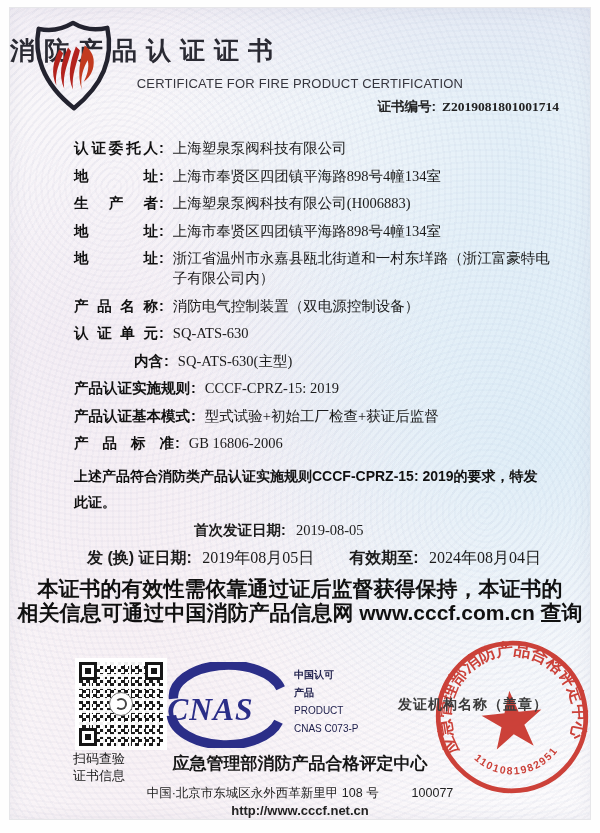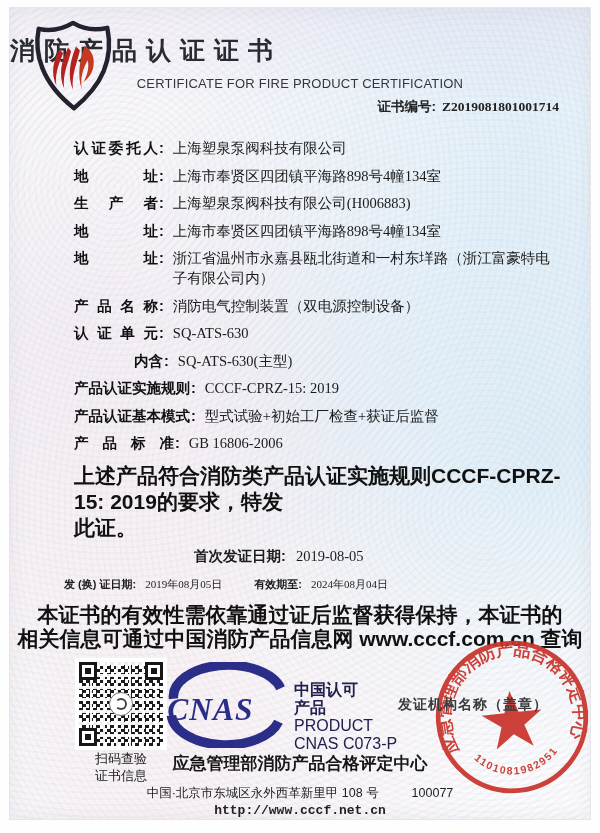--- a/index.html
+++ b/index.html
@@ -32,49 +32,49 @@
   
   .fields{padding:10px 26px 0 64px;font-size:14.5px;}
   .row{display:flex;margin-bottom:7.5px;line-height:20px;align-items:flex-start;}
   .lbl{font-weight:bold;color:#111;white-space:nowrap;flex:0 0 auto;}
   .ltext{display:inline-block;width:84px;text-align:justify;text-align-last:justify;}
   .ltext.w100{width:100px;}
   .ltext.auto{width:auto;text-align-last:auto;}
   .colon{margin-left:1px;}
   .val{margin-left:9px;font-family:"Liberation Serif","DejaVu Serif",serif;color:#1a1a1a;flex:1 1 auto;}
   .row.indent{margin-left:60px;}
-  .statement{padding:2px 26px 0 64px;font-size:21px;font-weight:bold;line-height:26px;color:#111;}
+  .statement{padding:2px 26px 0 64px;font-size:14px;font-weight:bold;line-height:26px;color:#111;}
   .daterow1{margin:5px 26px 0 184px;font-size:14.5px;line-height:20px;}
-  .daterow2{margin:8px 26px 0 54px;font-size:11px;line-height:20px;}
+  .daterow2{margin:8px 26px 0 54px;font-size:16px;line-height:20px;text-align:center;}
   .dlbl{font-weight:bold;}
   .dval{font-family:"Liberation Serif","DejaVu Serif",serif;margin-left:6px;}
   .gap26{display:inline-block;width:26px;}
   .notice{margin-top:9px;text-align:center;font-size:21px;font-weight:bold;line-height:24px;color:#111;}
   
   .qr{position:absolute;left:65px;top:650px;width:92px;height:92px;background:#fff;padding:4px;box-sizing:border-box;}
   .qr-inner{position:relative;width:100%;height:100%;
     background:
       repeating-linear-gradient(0deg, transparent 0 9px, rgba(255,255,255,0.92) 9px 12px),
       repeating-linear-gradient(90deg, transparent 0 11px, rgba(255,255,255,0.92) 11px 13px),
       repeating-conic-gradient(#1c1c1c 0 25%, #ffffff 0 50%);
     background-size:auto,auto,7px 7px;}
   .fp{position:absolute;width:18px;height:18px;border:3px solid #161616;background:#fff;box-sizing:border-box;}
   .fp::after{content:"";position:absolute;inset:3px;background:#161616;}
   .fp.tl{left:0;top:0}.fp.tr{right:0;top:0}.fp.bl{left:0;bottom:0}
   .qr-logo{position:absolute;left:50%;top:50%;transform:translate(-50%,-50%);width:22px;height:22px;border-radius:50%;background:#fff;border:1px solid #777;}
   .qr-logo::after{content:"";position:absolute;inset:5px;border-radius:50%;border:2px solid #444;border-left-color:transparent;}
-  .qr-caption{position:absolute;left:63px;top:742px;width:96px;text-align:center;font-size:13px;line-height:17px;color:#222;}
+  .qr-caption{position:absolute;left:63px;top:742px;width:96px;text-align:left;font-size:13px;line-height:17px;color:#222;}
   .cnas-logo{position:absolute;left:153px;top:654px;width:126px;height:86px;}
-  .cnas-text{position:absolute;left:284px;top:673px;font-size:16px;line-height:18px;color:#20214d;}
+  .cnas-text{position:absolute;left:284px;top:658px;font-size:10px;line-height:18px;color:#20214d;}
   .cnas-text .b{font-weight:bold;}
   .stamp{position:absolute;left:423px;top:630px;width:158px;height:158px;transform:rotate(-6deg);opacity:0.93;}
   .stamp-overlay{position:absolute;left:388px;top:688px;font-size:14px;font-weight:bold;color:#3b3b3b;letter-spacing:1px;z-index:5;}
   .org-name{position:absolute;left:0;top:744px;width:100%;text-align:center;font-size:17px;font-weight:bold;color:#161616;}
   .org-addr{position:absolute;left:0;top:777px;width:100%;text-align:center;font-size:12.5px;font-weight:normal;color:#222;}
-  .org-url{position:absolute;left:0;top:795px;width:100%;text-align:center;font-size:13px;font-family:Liberation Mono, monospace;font-weight:bold;color:#222;}
+  .org-url{position:absolute;left:0;top:795px;width:100%;text-align:center;font-size:13px;font-family:Liberation Sans, sans-serif;font-weight:bold;color:#222;}
 </style>
 </head>
 <body>
 
 <div class="paper">
 
   <div class="header">
     <svg class="shield" viewBox="0 0 100 104">
       <path d="M50 7 C60 13 73 15 85 12 C90 36 86 66 51 94 C18 68 10 38 15 13 C28 16 40 13 50 7 Z" fill="none" stroke="#23232f" stroke-width="4.5" stroke-linejoin="round"></path>
       <path d="M36 34 C30 46 27 58 33 71 C31 58 37 46 40 38 Z" fill="#b3221d"></path>

